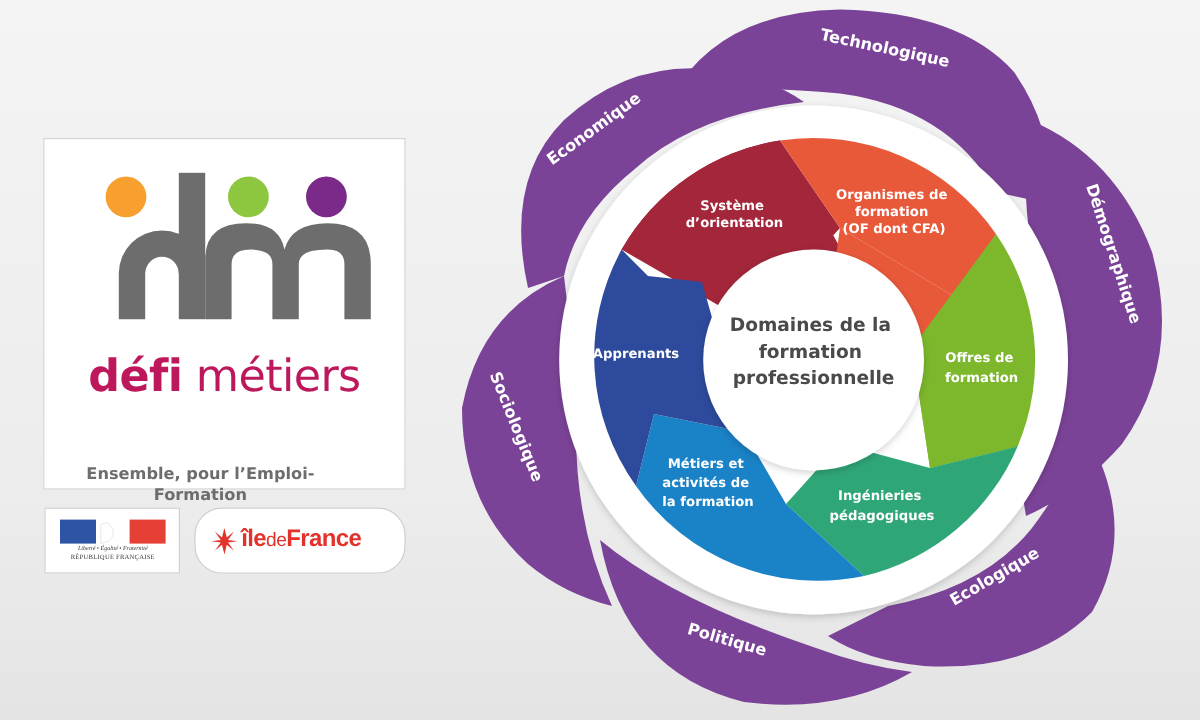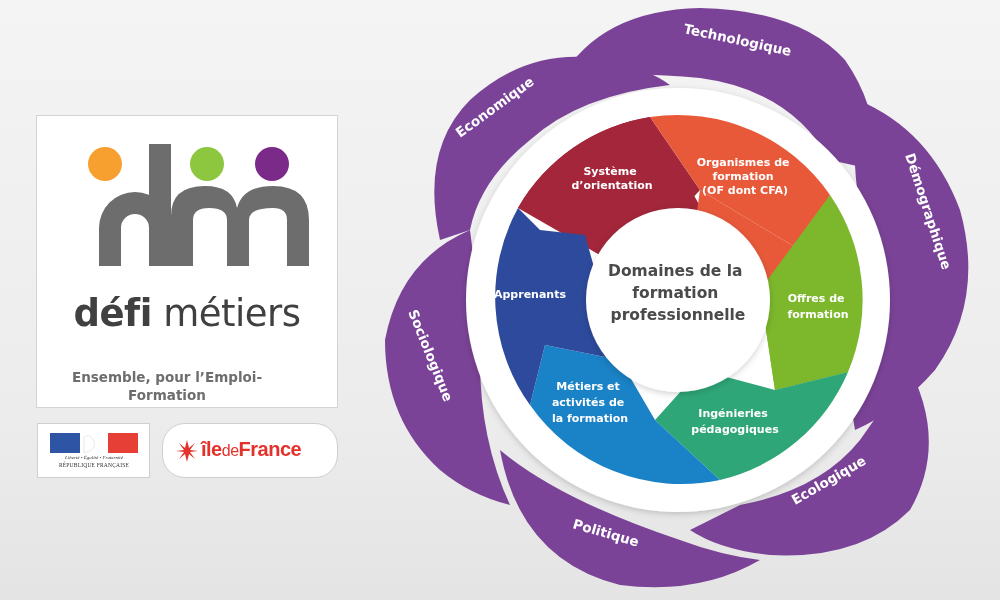--- a/index.html
+++ b/index.html
@@ -9,31 +9,31 @@
     font-family: "DejaVu Sans", sans-serif;
     position: relative;
   }
   .logo-card {
     position: absolute; left: 36px; top: 115px; width: 302px; height: 293px;
     background: #fff; border: 1px solid #d4d4d4; box-sizing: border-box;
   }
   .logo-mark { position: absolute; left: 0; top: 0; width: 300px; height: 210px; }
   .brand-name {
     position: absolute; left: 0; width: 300px; top: 210px; text-align: center;
-    font-family: "DejaVu Sans", sans-serif; font-size: 37px; color: #404040;
+    font-family: "DejaVu Sans", sans-serif; font-size: 37px; color: #be185d;
     letter-spacing: -0.5px; line-height: 40px;
   }
   .brand-name b { font-weight: bold; }
   .brand-name span.light { font-weight: normal; }
   .brand-sub {
     position: absolute; left: 0; width: 300px; top: 253px; text-align: center;
     font-size: 17px; color: #6d6d6e; letter-spacing: 1.6px; line-height: 20px;
   }
   .brand-tagline {
-    position: absolute; left: 0; width: 260px; top: 252px; text-align: center;
+    position: absolute; left: 0; width: 260px; top: 270px; text-align: center;
     font-size: 13.5px; font-weight: bold; color: #6d6d6e; line-height: 18px;
   }
   .partner {
     position: absolute; top: 423px; height: 55px; background: #fff;
     border: 1px solid #cfcfcf; box-sizing: border-box;
   }
   .partner.rf { left: 37px; width: 113px; }
   .partner.idf { left: 162px; width: 176px; border-radius: 23px; }
   .idf-text {
     position: absolute; left: 38px; top: 14px; font-family: "Liberation Sans", sans-serif;

